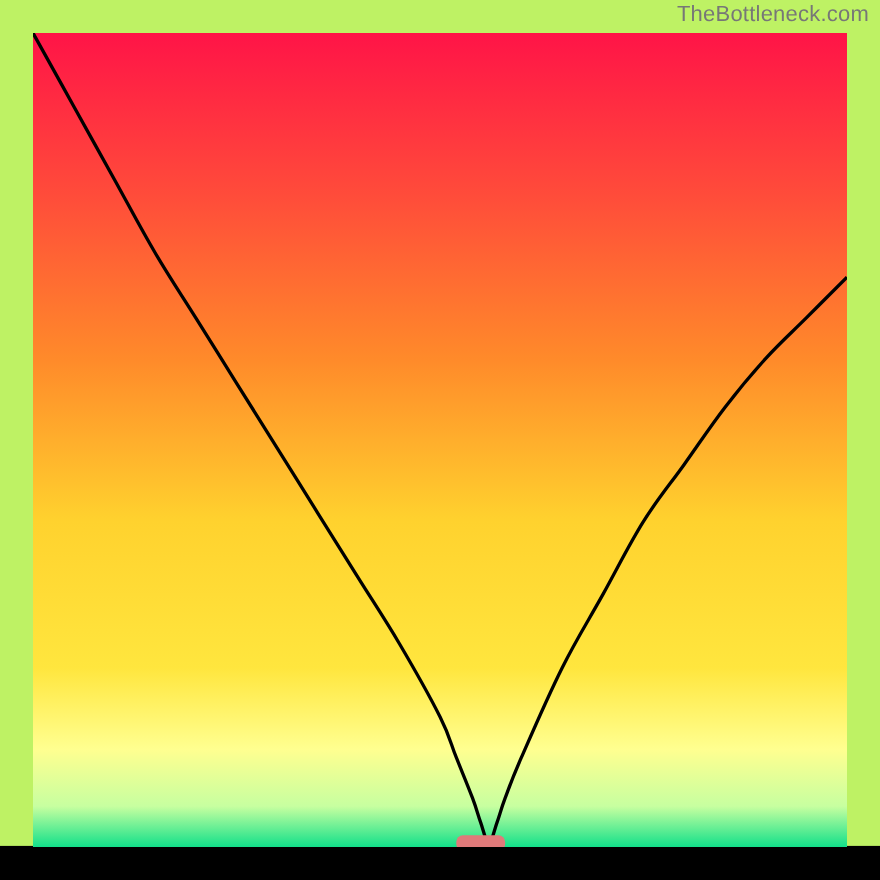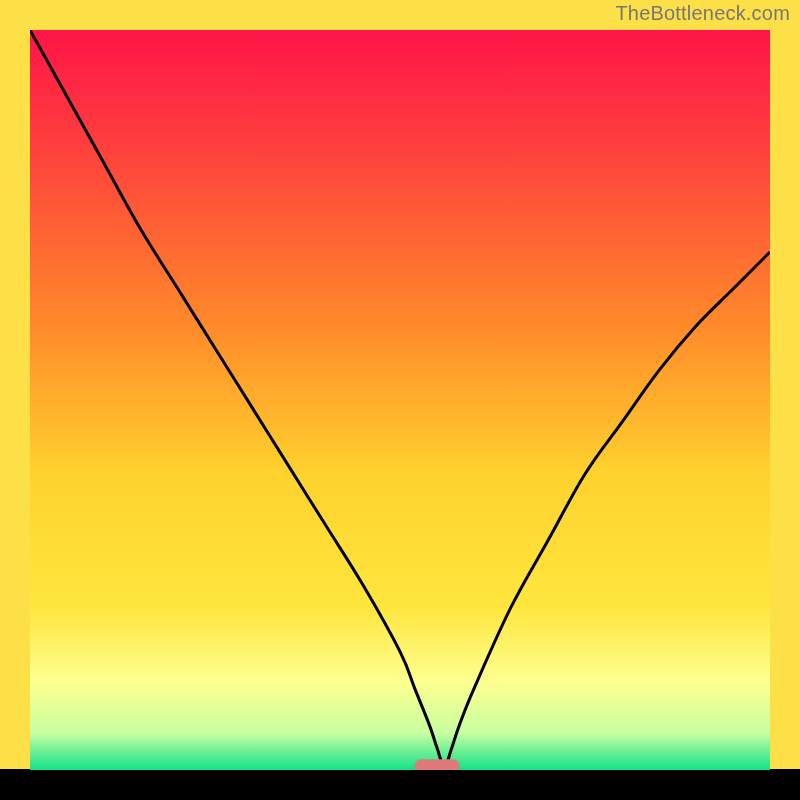--- a/index.html
+++ b/index.html
@@ -8,21 +8,21 @@
     width: 800px;
     height: 800px;
     overflow: hidden;
     font-family: Arial, Helvetica, sans-serif;
     background: #000;
   }
   .frame {
     position: relative;
     width: 800px;
     height: 769px;
-    background: #fde047;
+    background: #bef264;
   }
   .watermark {
     position: absolute;
     top: 2px;
     right: 10px;
     color: #777;
     font-size: 20px;
     font-weight: 500;
     letter-spacing: 0.2px;
   }

